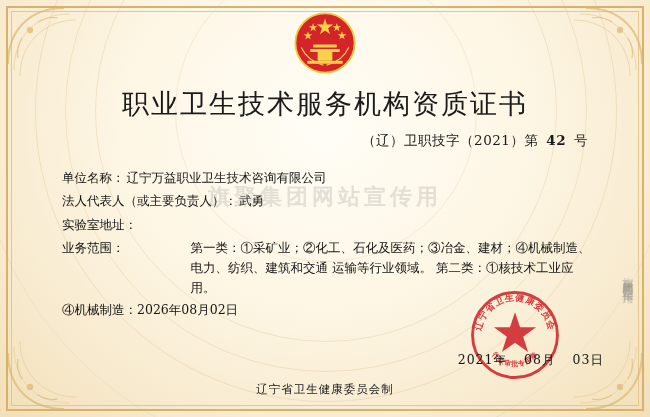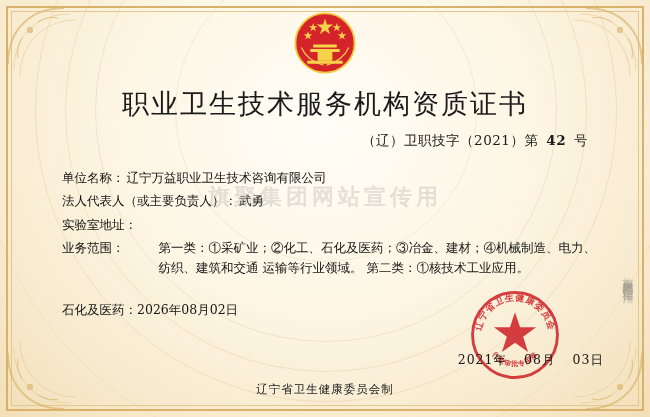--- a/index.html
+++ b/index.html
@@ -120,20 +120,21 @@
     white-space: nowrap;
     flex: 0 0 auto;
   }
   .field-value {
     flex: 1 1 auto;
     padding-left: 2px;
   }
   .scope-row {
     display: flex;
     margin-bottom: 4px;
+    gap: 32px;
   }
   .scope-value {
     flex: 1 1 auto;
     padding-left: 2px;
     line-height: 1.6;
     margin-left: 32px;
   }
   .scope-line2 {
     padding-left: 0px;
   }
@@ -301,21 +302,21 @@
     <div class="scope-row">
       <span class="field-label">业务范围：</span>
       <span class="scope-value">
         <span>第一类：①采矿业；②化工、石化及医药；③冶金、建材；④机械制造、电力、纺织、建筑和交通</span>
         <span class="scope-line2">运输等行业领域。  第二类：①核技术工业应用。</span>
       </span>
     </div>
   </div>
 
   <div class="valid-until">
-    <span>石化及医药：</span><span>2026年08月02日</span>
+    <span>④机械制造：</span><span>2026年08月02日</span>
   </div>
 
   <div class="watermark">旗聚集团网站宣传用</div>
   <div class="watermark-v">旗聚集团网站宣传用</div>
 
   <svg class="seal" viewBox="0 0 120 120">
     <defs>
       <path id="sealTopArc" d="M 18,60 A 42,42 0 0 1 102,60"></path>
       <path id="sealBotArc" d="M 28,76 A 34,34 0 0 0 92,76"></path>
     </defs>

